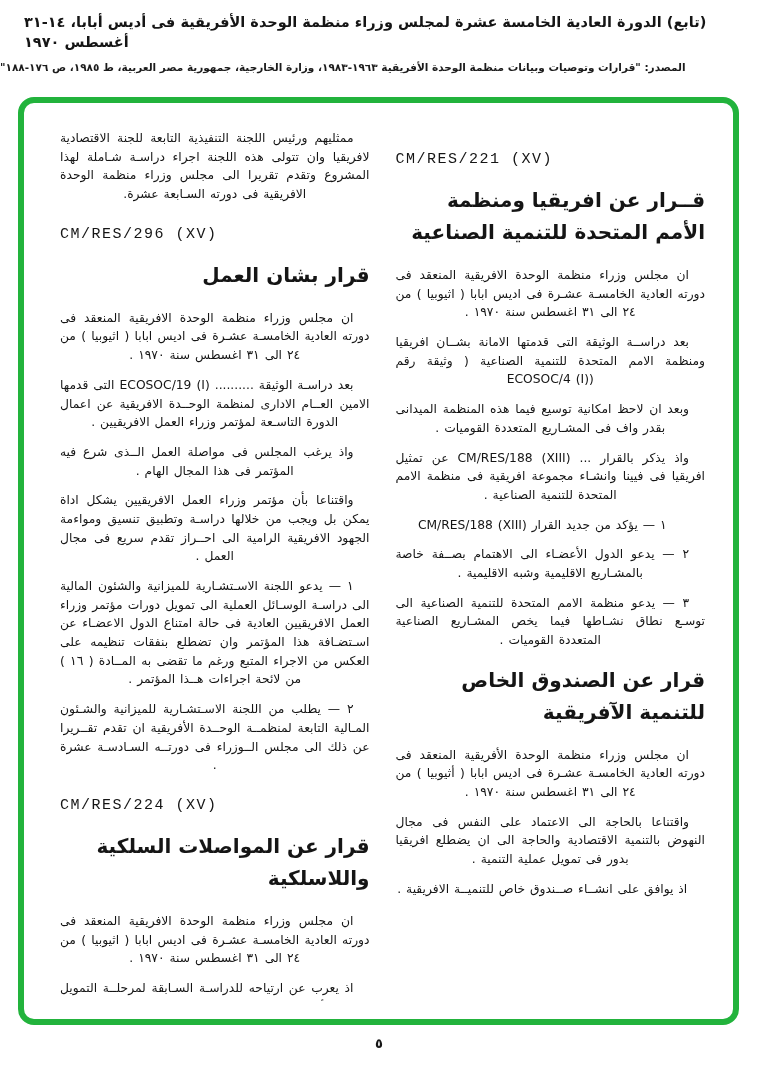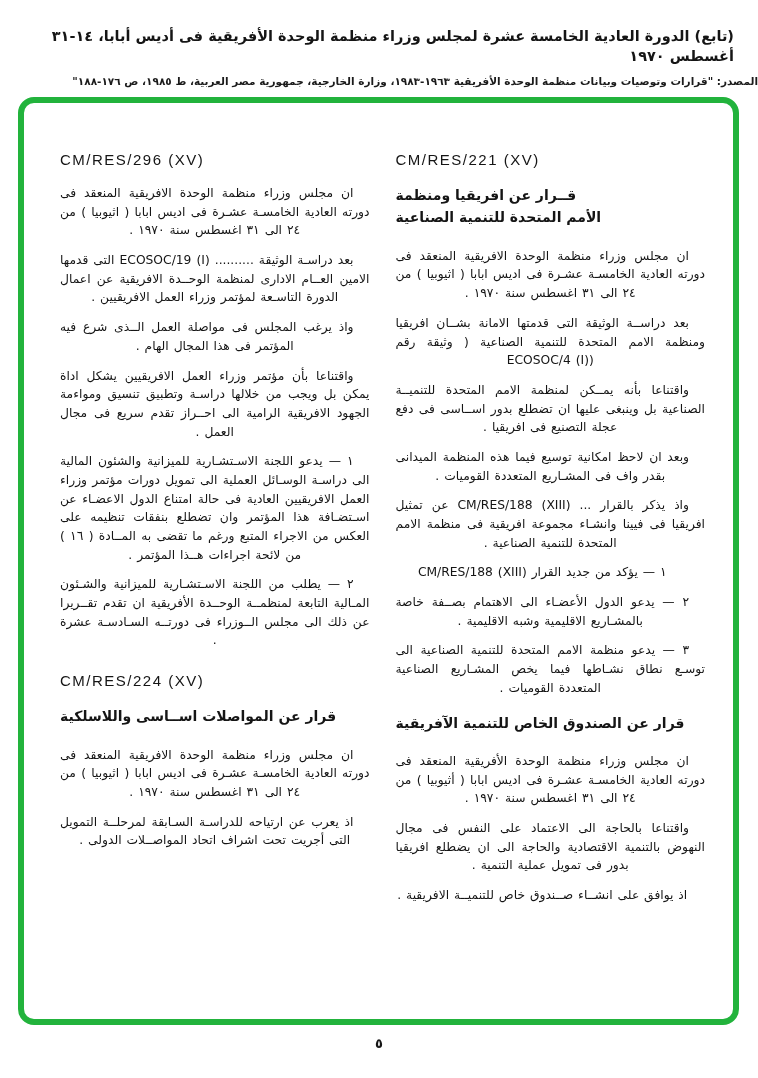--- a/index.html
+++ b/index.html
@@ -10,22 +10,22 @@
     color: #151515;
     overflow: hidden;
   }
   .page {
     position: relative;
     width: 758px; height: 1078px;
     background: #ffffff;
   }
   
   .header {
-    padding-top: 26px;
-    text-align: right;
+    padding-top: 12px;
+    text-align: left;
   }
   .header-title {
     direction: rtl;
     font-size: 14.5px;
     font-weight: bold;
     line-height: 1.4;
     padding: 0 24px;
   }
   .header-source {
     direction: rtl;
@@ -63,29 +63,29 @@
     line-height: 1.52;
     text-align: justify;
     text-align-last: center;
     text-indent: 16px;
     margin-bottom: 11px;
     word-spacing: 1px;
   }
   .block.code {
     direction: ltr;
     text-align: left;
-    font-family: Liberation Sans, sans-serif;
+    font-family: Liberation Mono, monospace;
     font-size: 15px;
     letter-spacing: 1.5px;
     margin: 22px 0 16px 0;
   }
   .block.title {
     font-weight: bold;
-    font-size: 14px;
-    text-align: left;
+    font-size: 20px;
+    text-align: right;
     line-height: 1.6;
     white-space: pre-line;
     margin: 14px 0 18px 0;
   }
   
   .page-number {
     position: absolute;
     left: 0; right: 0;
     top: 1036px;
     text-align: center;
@@ -104,41 +104,42 @@
   </div>
 
   <div class="frame" style="border-color: rgb(34, 179, 60);">
     <div class="frame-inner">
       <div class="col" id="col-right">
           <div class="block code">CM/RES/221 (XV)</div>
           <div class="block title">قــرار عن افريقيا ومنظمة
 الأمم المتحدة للتنمية الصناعية</div>
           <div class="block paragraph">ان مجلس وزراء منظمة الوحدة الافريقية المنعقد فى دورته العادية الخامسـة عشـرة فى اديس ابابا ( اثيوبيا ) من ٢٤ الى ٣١ اغسطس سنة ١٩٧٠ .</div>
           <div class="block paragraph">بعد دراســة الوثيقة التى قدمتها الامانة بشــان افريقيا ومنظمة الامم المتحدة للتنمية الصناعية ( وثيقة رقم (ECOSOC/4 (I)</div>
-          <div class="block paragraph">واقتناعا بأنه يمــكن لمنظمة الامم المتحدة للتنميــة الصناعية بل وينبغى عليها ان تضطلع بدور اســاسى فى دفع عجلة التصنيع فى افريقيا .</div>
           <div class="block paragraph">وبعد ان لاحظ امكانية توسيع فيما هذه المنظمة الميدانى بقدر واف فى المشـاريع المتعددة القوميات .</div>
           <div class="block paragraph">واذ يذكر بالقرار ... (CM/RES/188 (XIII عن تمثيل افريقيا فى فيينا وانشـاء مجموعة افريقية فى منظمة الامم المتحدة للتنمية الصناعية .</div>
           <div class="block paragraph">١ — يؤكد من جديد القرار (CM/RES/188 (XIII</div>
           <div class="block paragraph">٢ — يدعو الدول الأعضـاء الى الاهتمام بصــفة خاصة بالمشـاريع الاقليمية وشبه الاقليمية .</div>
           <div class="block paragraph">٣ — يدعو منظمة الامم المتحدة للتنمية الصناعية الى توسـع نطاق نشـاطها فيما يخص المشـاريع الصناعية المتعددة القوميات .</div>
           <div class="block title">قرار عن الصندوق الخاص للتنمية الآفريقية</div>
           <div class="block paragraph">ان مجلس وزراء منظمة الوحدة الأفريقية المنعقد فى دورته العادية الخامسـة عشـرة فى اديس ابابا ( أثيوبيا ) من ٢٤ الى ٣١ اغسطس سنة ١٩٧٠ .</div>
           <div class="block paragraph">واقتناعا بالحاجة الى الاعتماد على النفس فى مجال النهوض بالتنمية الاقتصادية والحاجة الى ان يضطلع افريقيا بدور فى تمويل عملية التنمية .</div>
           <div class="block paragraph">اذ يوافق على انشــاء صــندوق خاص للتنميــة الافريقية .</div>
         </div>
       <div class="col" id="col-left">
+          <div class="block paragraph">ممثليهم ورئيس اللجنة التنفيذية التابعة للجنة الاقتصادية لافريقيا وان تتولى هذه اللجنة اجراء دراسـة شـاملة لهذا المشروع وتقدم تقريرا الى مجلس وزراء منظمة الوحدة الافريقية فى دورته السـابعة عشرة.</div>
           <div class="block code">CM/RES/296 (XV)</div>
+          <div class="block title">قرار بشان العمل</div>
           <div class="block paragraph">ان مجلس وزراء منظمة الوحدة الافريقية المنعقد فى دورته العادية الخامسـة عشـرة فى اديس ابابا ( اثيوبيا ) من ٢٤ الى ٣١ اغسطس سنة ١٩٧٠ .</div>
           <div class="block paragraph">بعد دراسـة الوثيقة .......... (ECOSOC/19 (I التى قدمها الامين العــام الادارى لمنظمة الوحــدة الافريقية عن اعمال الدورة التاسـعة لمؤتمر وزراء العمل الافريقيين .</div>
           <div class="block paragraph">واذ يرغب المجلس فى مواصلة العمل الــذى شرع فيه المؤتمر فى هذا المجال الهام .</div>
           <div class="block paragraph">واقتناعا بأن مؤتمر وزراء العمل الافريقيين يشكل اداة يمكن بل ويجب من خلالها دراسـة وتطبيق تنسيق ومواءمة الجهود الافريقية الرامية الى احــراز تقدم سريع فى مجال العمل .</div>
           <div class="block paragraph">١ — يدعو اللجنة الاسـتشـارية للميزانية والشئون المالية الى دراسـة الوسـائل العملية الى تمويل دورات مؤتمر وزراء العمل الافريقيين العادية فى حالة امتناع الدول الاعضـاء عن اسـتضـافة هذا المؤتمر وان تضطلع بنفقات تنظيمه على العكس من الاجراء المتبع ورغم ما تقضى به المــادة ( ١٦ ) من لائحة اجراءات هــذا المؤتمر .</div>
           <div class="block paragraph">٢ — يطلب من اللجنة الاسـتشـارية للميزانية والشـئون المـالية التابعة لمنظمــة الوحــدة الأفريقية ان تقدم تقــريرا عن ذلك الى مجلس الــوزراء فى دورتــه السـادسـة عشرة .</div>
           <div class="block code">CM/RES/224 (XV)</div>
-          <div class="block title">قرار عن المواصلات اســاسى واللاسلكية</div>
+          <div class="block title">قرار عن المواصلات السلكية واللاسلكية</div>
           <div class="block paragraph">ان مجلس وزراء منظمة الوحدة الافريقية المنعقد فى دورته العادية الخامسـة عشـرة فى اديس ابابا ( اثيوبيا ) من ٢٤ الى ٣١ اغسطس سنة ١٩٧٠ .</div>
           <div class="block paragraph">اذ يعرب عن ارتياحه للدراسـة السـابقة لمرحلــة التمويل التى أجريت تحت اشراف اتحاد المواصــلات الدولى .</div>
         </div>
     </div>
   </div>
 
   <div class="page-number">٥</div>
 
 </div>
 

